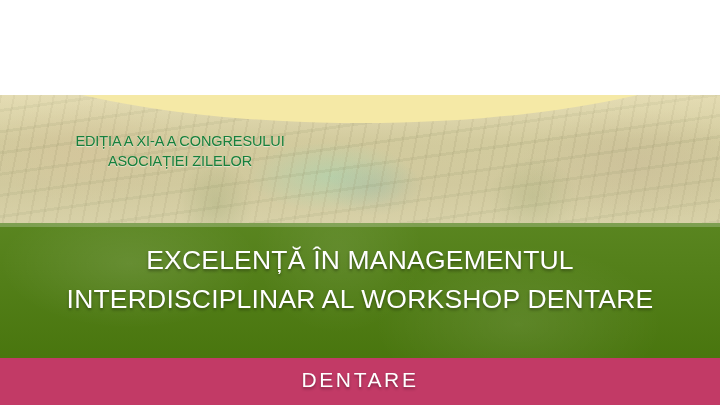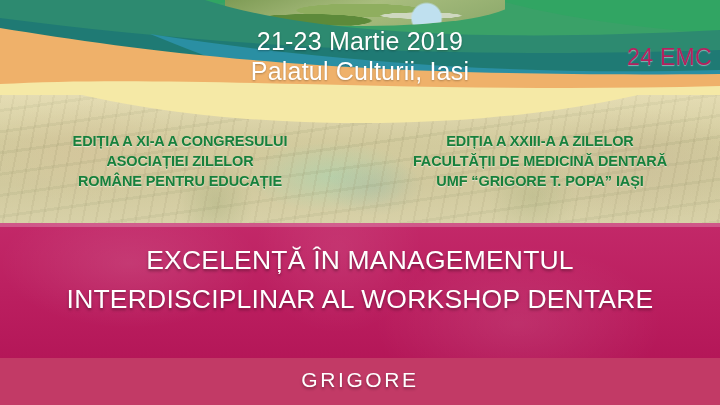--- a/index.html
+++ b/index.html
@@ -80,34 +80,34 @@
   .yellow-arc {
     position:absolute; left:-60px; top:-84px; width:840px; height:112px;
     background:#f5e9a6;
     border-radius:0 0 50% 50% / 0 0 100% 100%;
   }
 
   .col-text {
     position:absolute; top:36px;
     color:#17803c;
     font-size:14.5px; line-height:20px;
-    font-weight:700;
+    font-weight:400;
     text-align:center;
     letter-spacing:-0.1px;
     text-shadow:0 1px 1px rgba(255,255,255,0.55);
     z-index:5;
   }
   #col-left  { left:0px;   width:360px; }
   #col-right { left:360px; width:360px; }
 
   
   #teal-band {
     position:absolute; left:0; top:223px; width:720px; height:135px;
     overflow:hidden;
-    background:#be185d;
+    background:#4d7c0f;
   }
   .teal-top-edge {
     position:absolute; left:0; top:0; width:720px; height:4px;
     background:rgba(255,255,255,0.22);
   }
   .teal-texture {
     position:absolute; inset:0;
     background:
       radial-gradient(ellipse 180px 90px at 18% 30%, rgba(255,255,255,0.10) 0%, rgba(255,255,255,0) 72%),
       radial-gradient(ellipse 200px 110px at 72% 75%, rgba(255,255,255,0.09) 0%, rgba(255,255,255,0) 72%),
@@ -148,73 +148,40 @@
     letter-spacing:0.4px;
     overflow:hidden;
     white-space:nowrap;
   }
 </style>
 </head>
 <body>
 
 <div id="poster">
 
-  <div id="top-band">
-
-    <div class="top-photo"></div>
-
-    <svg width="720" height="100" viewBox="0 0 720 100" preserveAspectRatio="none">
-
-      <path d="M0,0 L225,0 L225,2 C180,14 90,26 0,30 Z" fill="#31a563"></path>
-      <path d="M505,0 L720,0 L720,34 C610,26 540,12 505,2 Z" fill="#31a563"></path>
-
-      <path d="M0,0 L205,0 C300,30 460,44 720,30 L720,62 C470,72 250,52 0,42 Z" fill="#2d8a70"></path>
-
-      <path d="M0,18 C200,44 430,60 720,50 L720,78 C430,84 200,62 0,46 Z" fill="#1f7a74"></path>
-
-      <path d="M150,34 C330,62 520,76 720,70 L720,100 L330,100 C260,78 200,54 150,34 Z" fill="#2a8fa3"></path>
-
-      <path d="M0,28 C150,52 330,78 720,74 L720,100 L0,100 Z" fill="#efb16a"></path>
-
-      <path d="M0,84 C180,74 420,94 720,86 L720,100 L0,100 Z" fill="#f5e9a6"></path>
-    </svg>
-
-    <div class="date-text">
-      <div>21-23 Martie 2019</div>
-      <div>Palatul Culturii, Iasi</div>
-    </div>
-
-    <div class="emc-badge">24 EMC</div>
-  </div>
 
   <div id="photo-band">
     <div class="photo-texture"></div>
     <div class="photo-veil"></div>
     <div class="yellow-arc"></div>
 
     <div class="col-text" id="col-left">
       <div>EDIȚIA A XI-A A CONGRESULUI</div>
       <div>ASOCIAȚIEI ZILELOR</div>
-      <div>ROMÂNE PENTRU EDUCAȚIE</div>
     </div>
 
-    <div class="col-text" id="col-right">
-      <div>EDIȚIA A XXIII-A A ZILELOR</div>
-      <div>FACULTĂȚII DE MEDICINĂ DENTARĂ</div>
-      <div>UMF “GRIGORE T. POPA” IAȘI</div>
-    </div>
   </div>
 
   <div id="teal-band">
     <div class="teal-texture"></div>
     <div class="teal-top-edge"></div>
     <div class="teal-title">
       <div>EXCELENȚĂ ÎN MANAGEMENTUL</div>
       <div>INTERDISCIPLINAR AL WORKSHOP DENTARE</div>
     </div>
   </div>
 
   <div id="pink-band">
-    <div class="workshop-text">GRIGORE</div>
+    <div class="workshop-text">DENTARE</div>
     <div class="subline-text"></div>
   </div>
 
 </div>
 
 </body></html>

